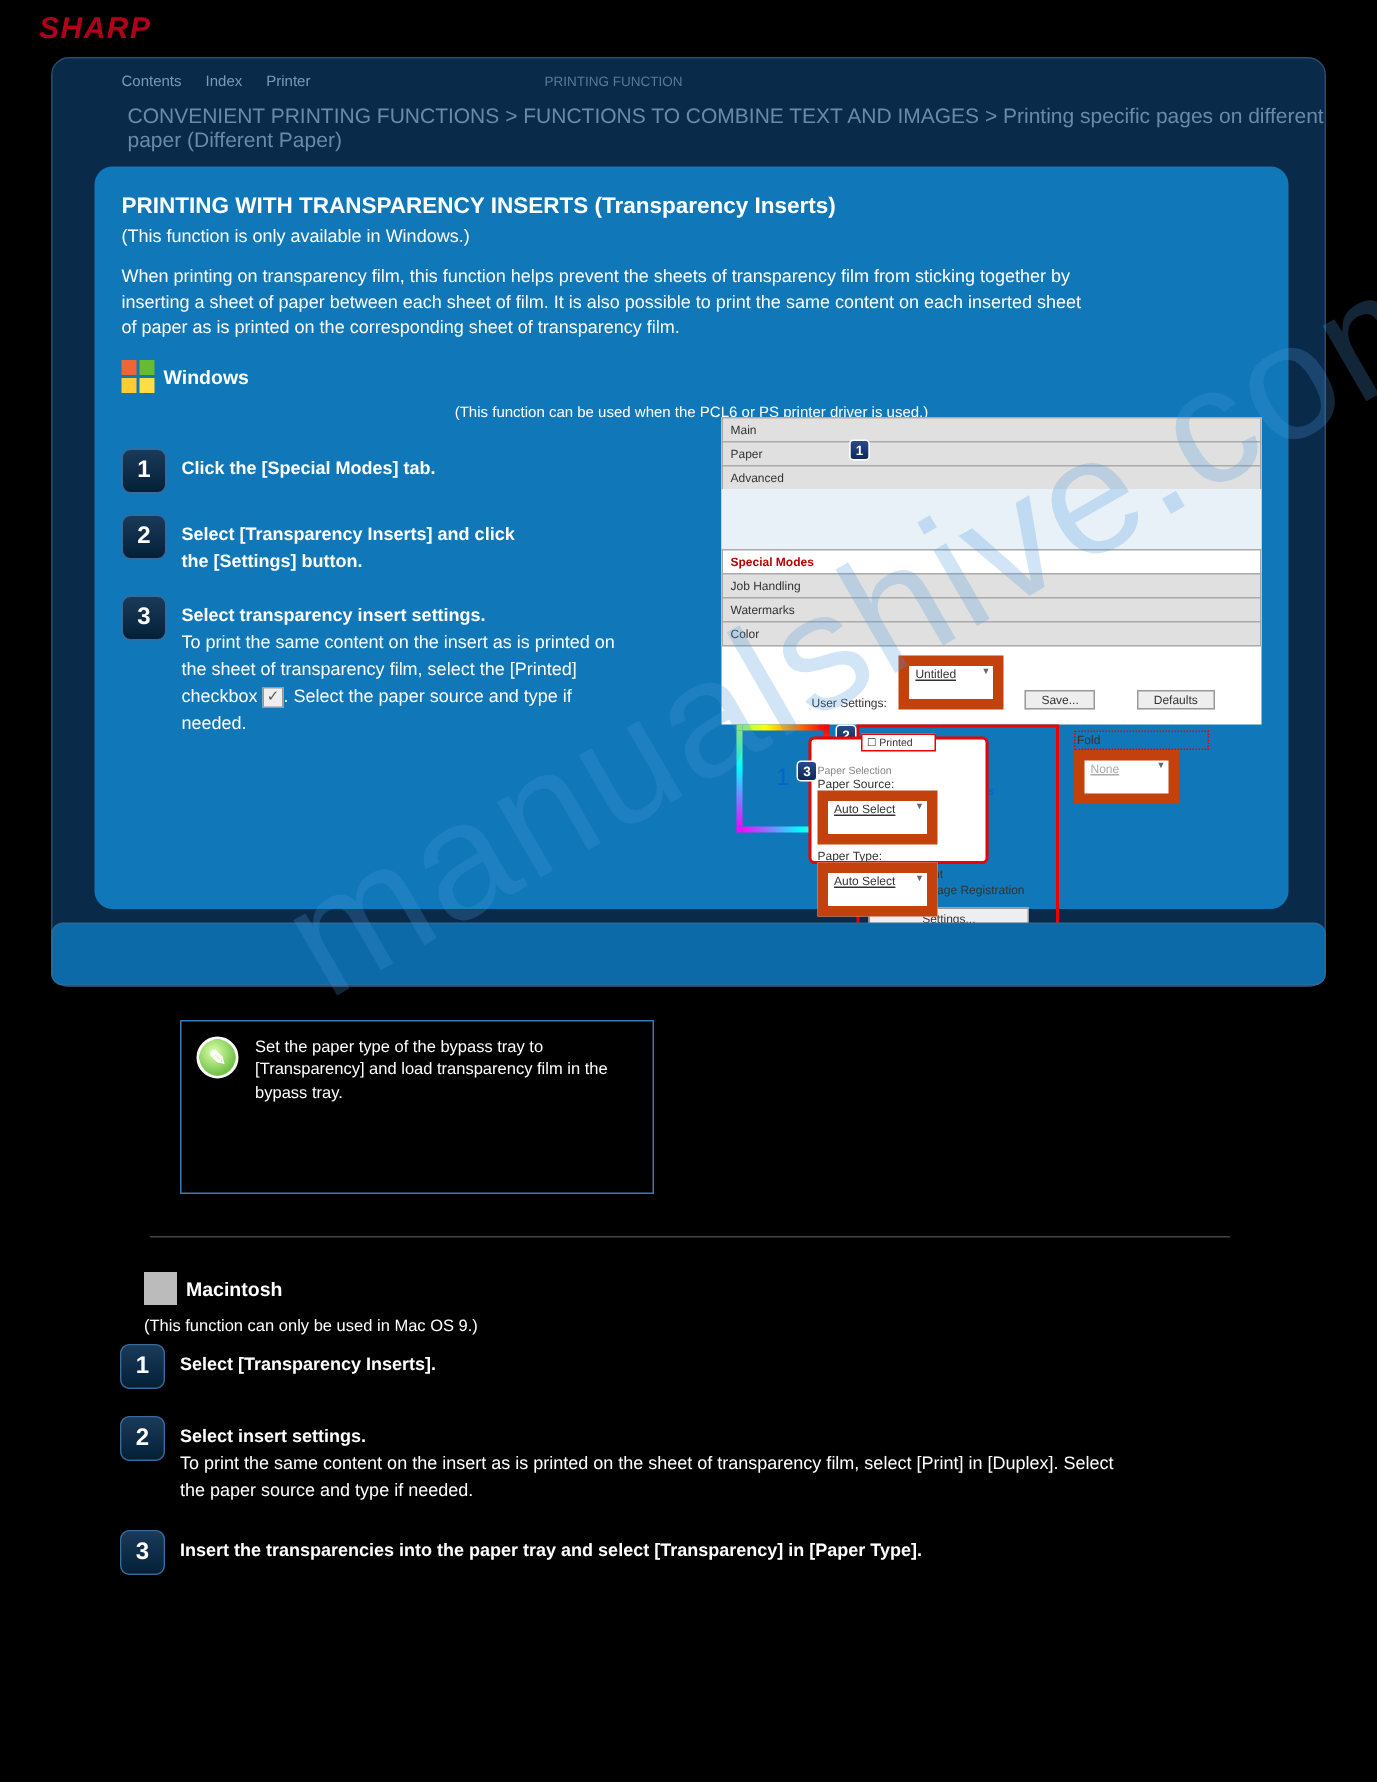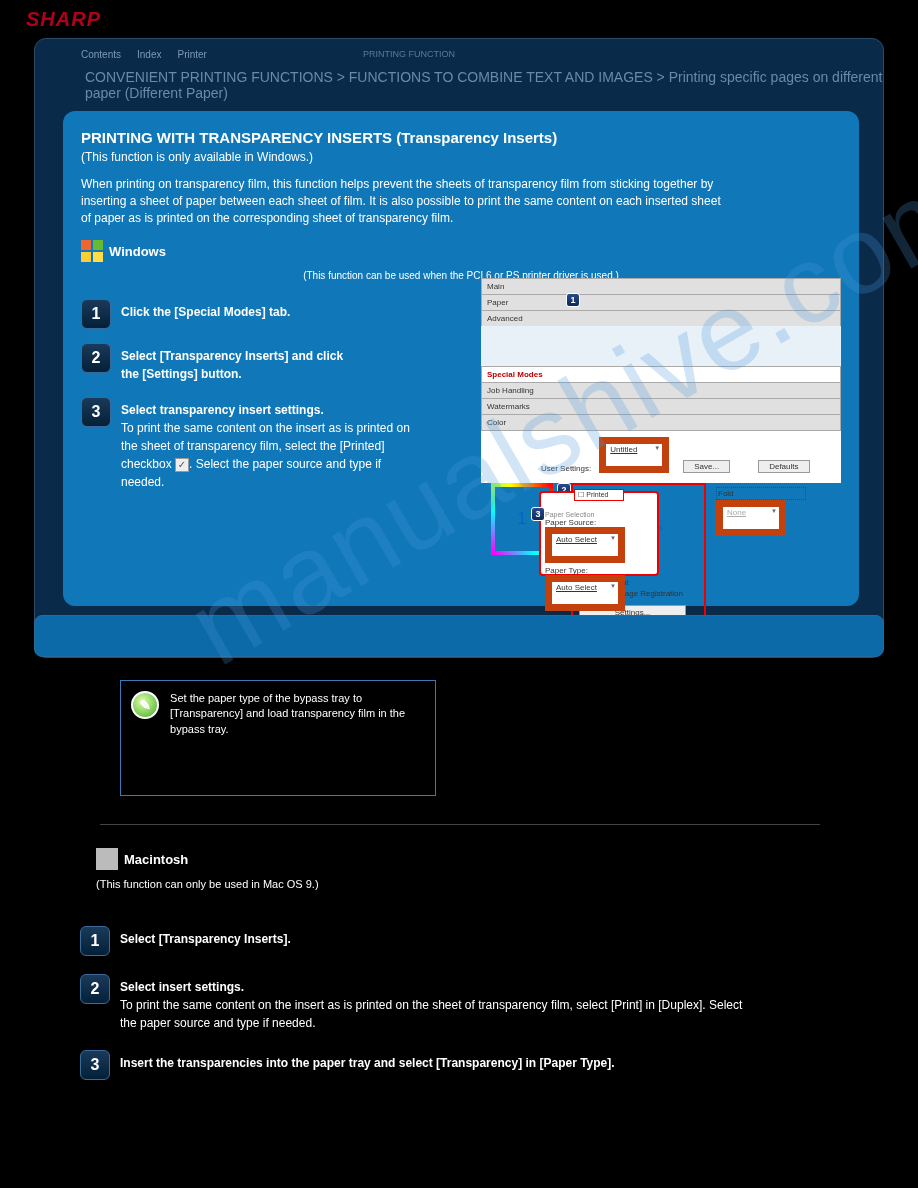--- a/index.html
+++ b/index.html
@@ -280,21 +280,21 @@
     font-size: 12px;
   }
   .mac-icon {
     display: inline-block;
     width: 22px; height: 22px;
     background: #bbb;
     vertical-align: middle;
     margin-right: 6px;
   }
   .mac-heading { font-size: 13px; font-weight: bold; margin-bottom: 8px; display: flex; align-items: center; }
-  .mac-note { font-size: 11px; margin-bottom: 36px; }
+  .mac-note { font-size: 11px; margin-bottom: 6px; }
   .mac-steps .step { margin-bottom: 18px; }
   .mac-steps .step-num { margin-left: -16px; }
   .watermark {
     position: absolute;
     top: 350px;
     left: 140px;
     font-size: 110px;
     color: rgba(70, 150, 220, 0.25);
     transform: rotate(-30deg);
     pointer-events: none;

